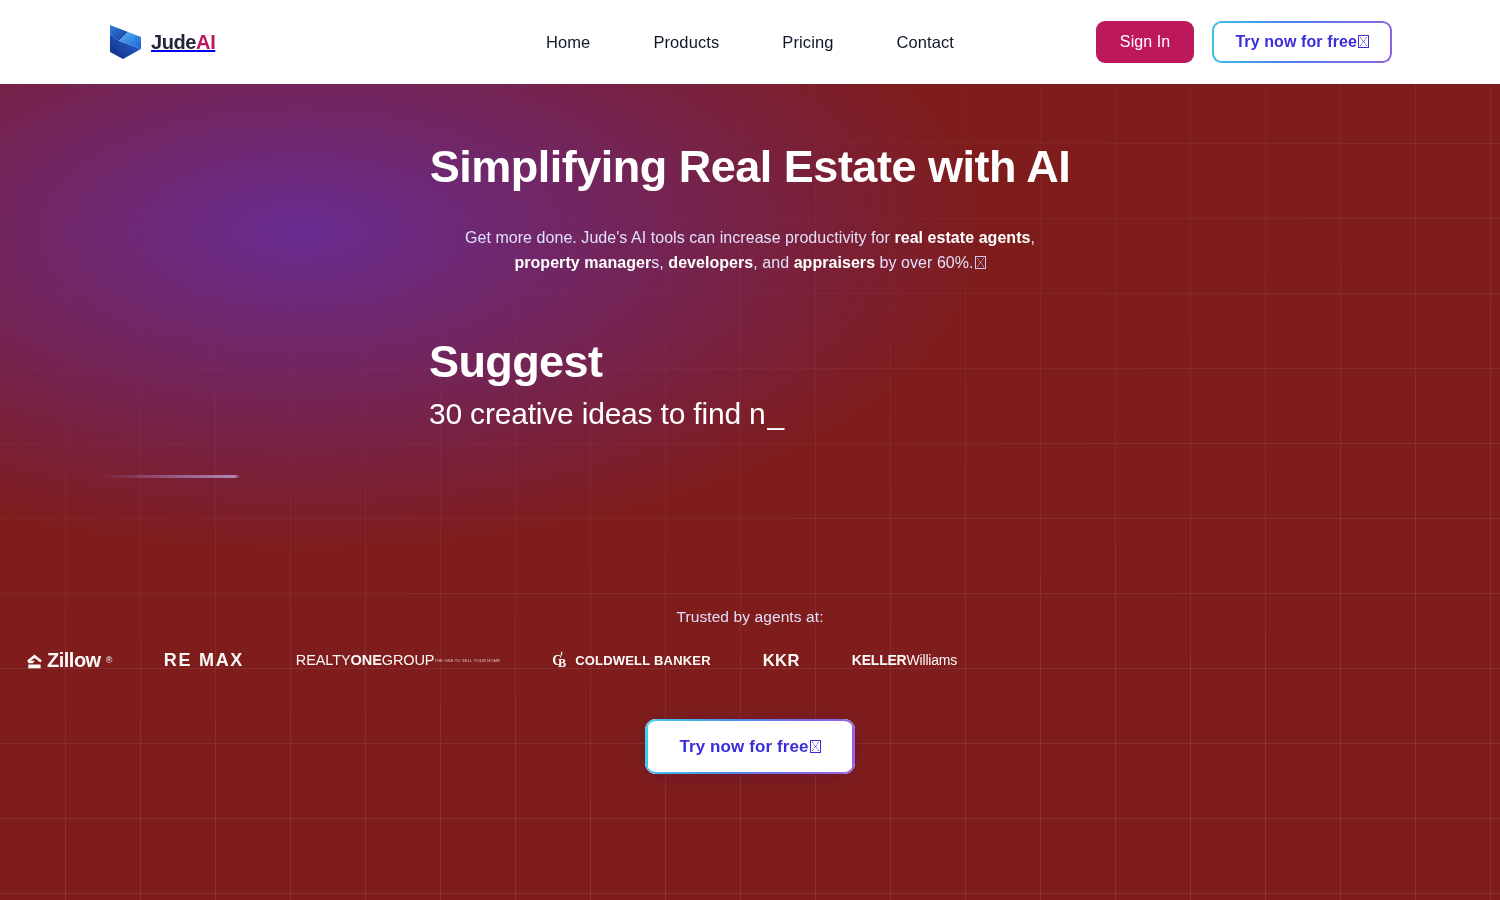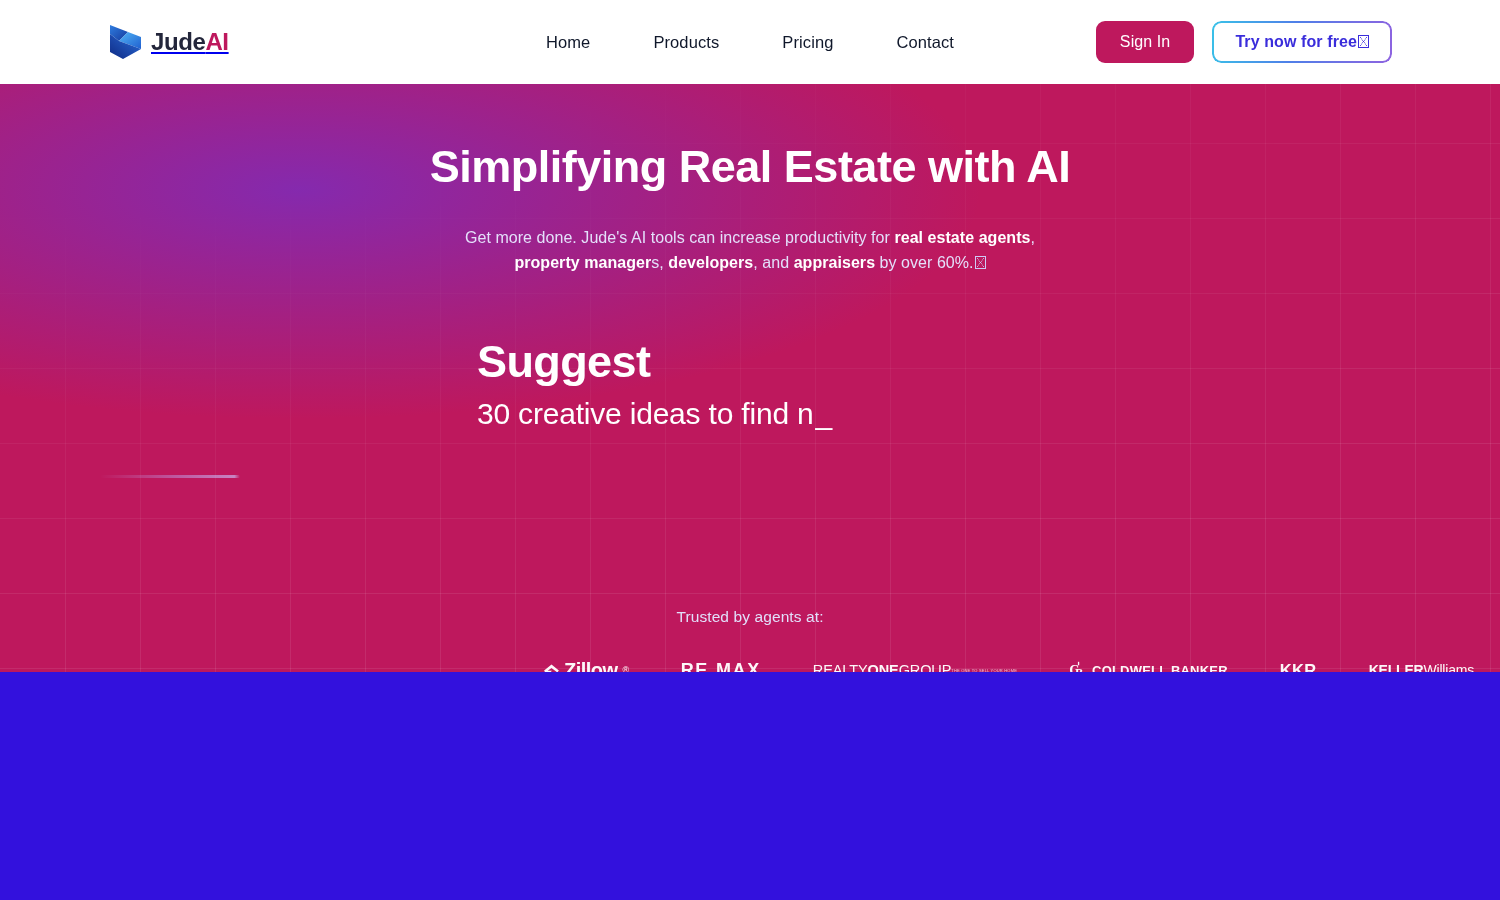--- a/index.html
+++ b/index.html
@@ -35,21 +35,21 @@
     flex: 0 0 auto;
   }
 
   .brand-mark {
     width: 34px;
     height: 38px;
     display: block;
   }
 
   .brand-text {
-    font-size: 24px;
+    font-size: 20px;
     letter-spacing: -0.4px;
     line-height: 1;
     white-space: nowrap;
     display: flex;
     align-items: baseline;
   }
   .brand-text .b1 { font-weight: 700; color: #23263b; }
   .brand-text .b2 { font-weight: 700; color: #be185d; }
 
   .main-nav {
@@ -115,23 +115,23 @@
     -webkit-mask: linear-gradient(#000 0 0) content-box, linear-gradient(#000 0 0);
     -webkit-mask-composite: xor;
     mask: linear-gradient(#000 0 0) content-box, linear-gradient(#000 0 0);
     mask-composite: exclude;
     pointer-events: none;
   }
 
   
   .hero {
     position: relative;
-    height: 588px;
+    height: 816px;
     overflow: hidden;
-    background: #be185d;
+    background: #7f1d1d;
   }
 
   .hero-grid {
     position: absolute;
     inset: 0;
     background-image:
       linear-gradient(to right, rgba(255,255,255,0.085) 1px, transparent 1px),
       linear-gradient(to bottom, rgba(255,255,255,0.085) 1px, transparent 1px);
     background-size: 75px 75px;
     background-position: -10px -16px;
@@ -215,21 +215,20 @@
       linear-gradient(to bottom right, transparent calc(50% - 0.5px), #3a2ddb 50%, transparent calc(50% + 0.5px)),
       linear-gradient(to bottom left,  transparent calc(50% - 0.5px), #3a2ddb 50%, transparent calc(50% + 0.5px));
   }
 
   
   .typewriter-block {
     position: absolute;
     top: 254px;
     left: 429px;
     width: 700px;
-    margin-left: 48px;
   }
   .tw-heading {
     color: #ffffff;
     font-size: 45px;
     font-weight: 700;
     line-height: 1.05;
     letter-spacing: -0.6px;
   }
   .tw-line {
     margin-top: 12px;
@@ -254,24 +253,24 @@
     left: 0;
     right: 0;
     text-align: center;
   }
   .trusted-label {
     color: #e2dffb;
     font-size: 15.5px;
     letter-spacing: 0.1px;
   }
   .logo-row {
-    margin-top: 29px;
-    display: flex;
-    align-items: center;
-    justify-content: flex-end;
+    margin-top: 19px;
+    display: flex;
+    align-items: center;
+    justify-content: flex-start;
     gap: 0;
     color: #ffffff;
   }
   .logo-item {
     display: flex;
     align-items: center;
     justify-content: center;
     height: 30px;
     padding: 0 26px;
     opacity: 0.97;

